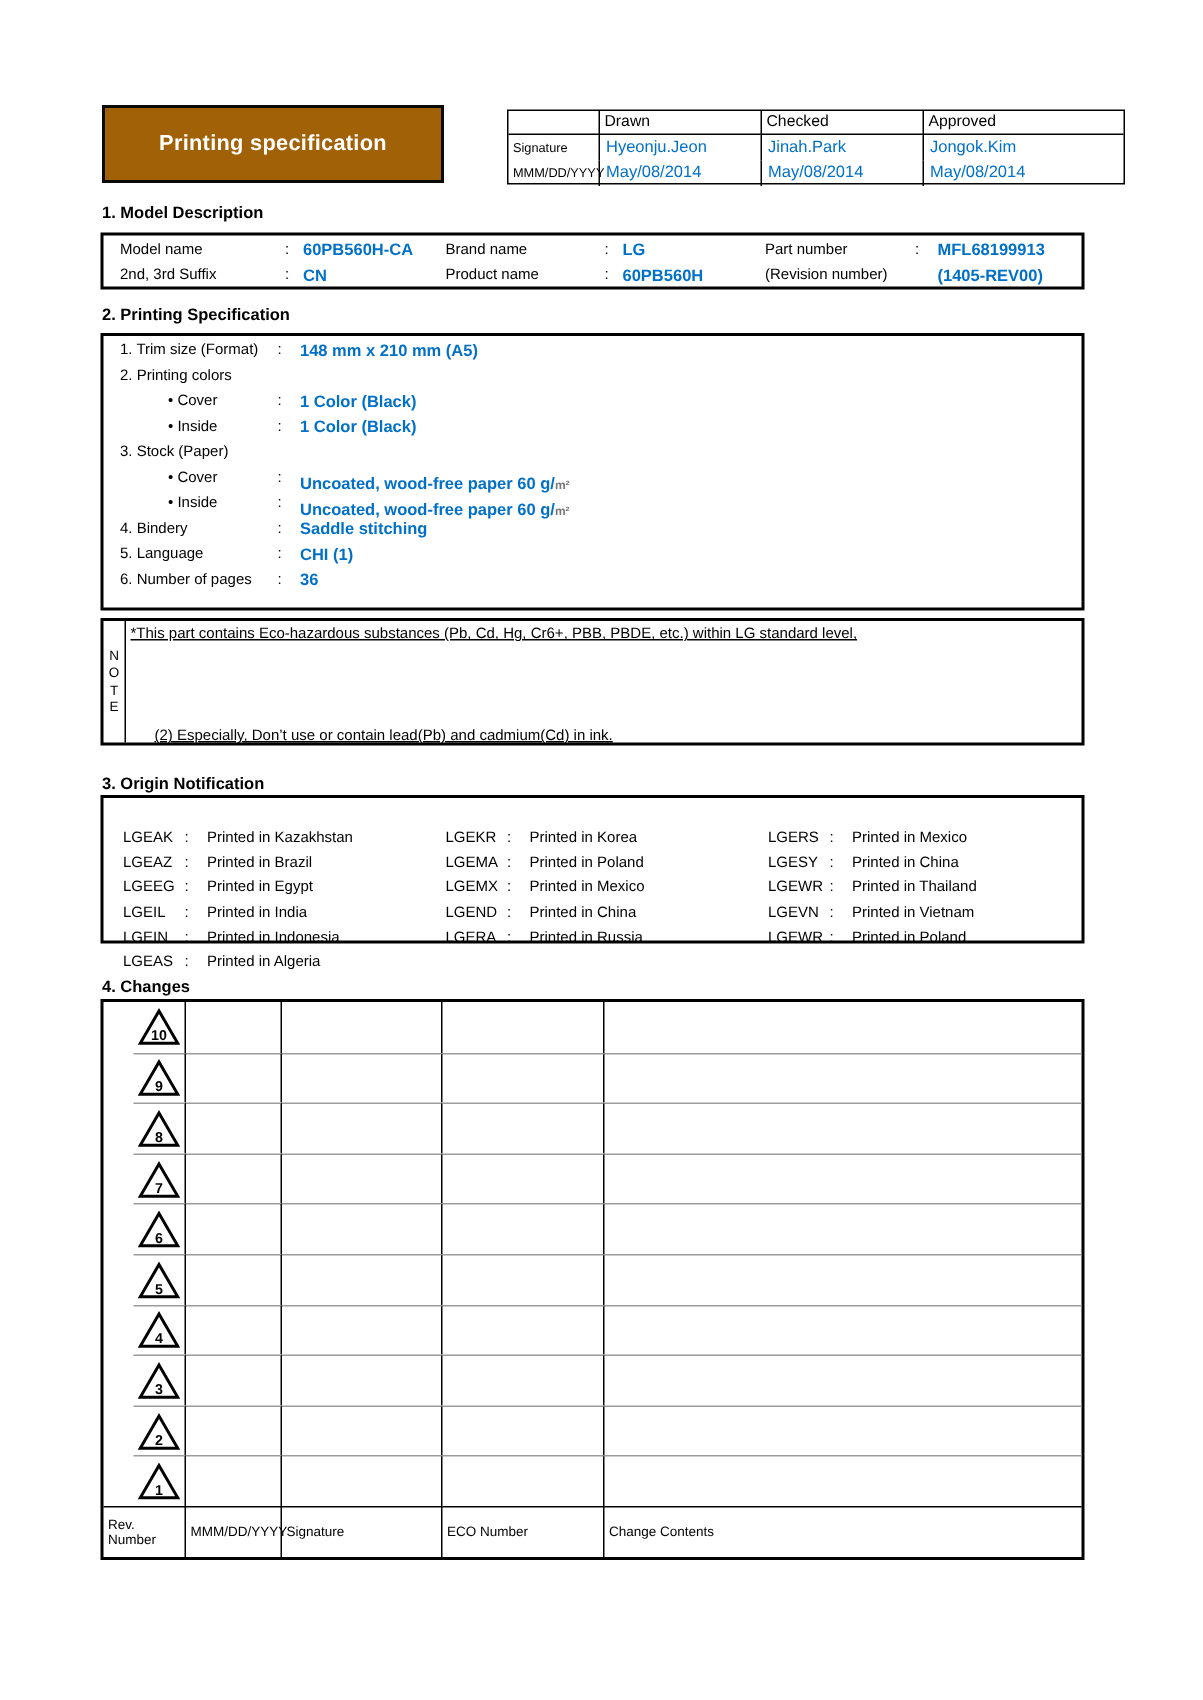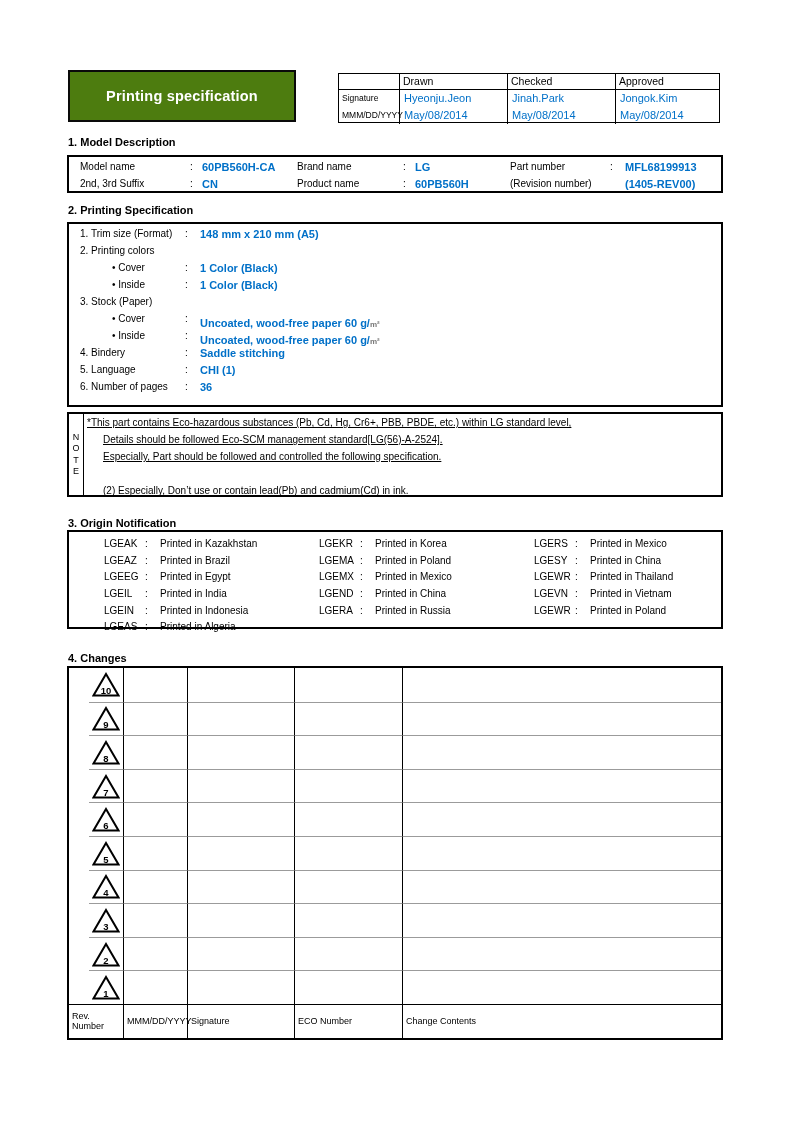--- a/index.html
+++ b/index.html
@@ -2,26 +2,26 @@
 <html><head>
 <meta charset="utf-8">
 <style>
   html,body{margin:0;padding:0;background:#fff;}
   .page{position:relative;width:802px;height:1133px;background:#ffffff;
         font-family:"Liberation Sans","DejaVu Sans",sans-serif;color:#000;overflow:hidden;}
   .abs{position:absolute;white-space:nowrap;}
 
   
   .title-box{position:absolute;left:68px;top:70px;width:228px;height:52px;
-             background:#4d7c0f;border:2px solid #0a0a0a;box-sizing:border-box;
+             background:#a16207;border:2px solid #0a0a0a;box-sizing:border-box;
              display:flex;align-items:center;justify-content:center;}
   .title-box span{color:#fff;font-weight:bold;font-size:14.5px;letter-spacing:.2px;}
 
   
-  .approval{position:absolute;left:338px;top:73px;width:382px;height:50px;
+  .approval{position:absolute;left:338px;top:73px;width:412px;height:50px;
             border:1px solid #000;box-sizing:border-box;display:grid;
             grid-template-columns:60px 108px 108px 1fr;grid-template-rows:16px 17px 1fr;}
   .ap-cell{box-sizing:border-box;padding-left:3px;overflow:visible;}
   .ap-head{font-size:10.5px;line-height:15px;border-bottom:1px solid #000;}
   .ap-vline{border-left:1px solid #000;}
   .ap-side{font-size:8.5px;line-height:17px;}
   .ap-val{font-size:11px;line-height:17px;color:#0070C8;padding-left:4px;}
 
   
   .sec-h{position:absolute;left:68px;font-size:11px;font-weight:bold;}
@@ -33,21 +33,21 @@
   .val{font-size:11px;font-weight:bold;color:#0070C8;}
   .unit{font-size:8px;color:#777;font-weight:bold;}
 
   
   .note-col{position:absolute;left:0;top:0;bottom:0;width:14px;border-right:1px solid #000;
             display:flex;flex-direction:column;align-items:center;justify-content:center;}
   .note-col span{font-size:9px;line-height:11.5px;}
   .note-line{font-size:10px;text-decoration:underline;}
 
   
-  .orig-col{position:absolute;top:3px;margin-left:22px;}
+  .orig-col{position:absolute;top:18px;}
   .orig-row{height:16.7px;display:flex;align-items:center;font-size:10px;}
   .o-code{display:inline-block;width:41px;}
   .o-colon{display:inline-block;width:15px;}
 
   
   .changes{position:absolute;left:67px;top:666px;width:656px;height:374px;
            border:2px solid #000;box-sizing:border-box;display:grid;
            grid-template-columns:55px 64px 107px 108px 1fr;
            grid-template-rows:repeat(10,33.6px) 1fr;}
   .chg-cell{box-sizing:border-box;border-right:1px solid #000;border-top:1px solid #9b9b9b;}
@@ -145,22 +145,20 @@
   </div>
 
   <div class="box" style="top:412px;height:85px;">
     <div class="note-col">
       <span>N</span>
       <span>O</span>
       <span>T</span>
       <span>E</span>
     </div>
     <span class="abs note-line" style="left:18px;top:3px;">*This part contains Eco-hazardous substances (Pb, Cd, Hg, Cr6+, PBB, PBDE, etc.) within LG standard level,</span>
-    <span class="abs note-line" style="left:34px;top:20px;">Details should be followed Eco-SCM management standard[LG(56)-A-2524].</span>
-    <span class="abs note-line" style="left:34px;top:37px;">Especially, Part should be followed and controlled the following specification.</span>
     <span class="abs note-line" style="left:34px;top:71px;">(2) Especially, Don’t use or contain lead(Pb) and cadmium(Cd) in ink.</span>
   </div>
 
   <div class="sec-h" style="top:517px;">3. Origin Notification</div>
   <div class="box" style="top:530px;height:99px;">
     <div class="orig-col" style="left:13px;">
       <div class="orig-row">
           <span class="o-code">LGEAK</span>
           <span class="o-colon">:</span>
           <span>Printed in Kazakhstan</span>

